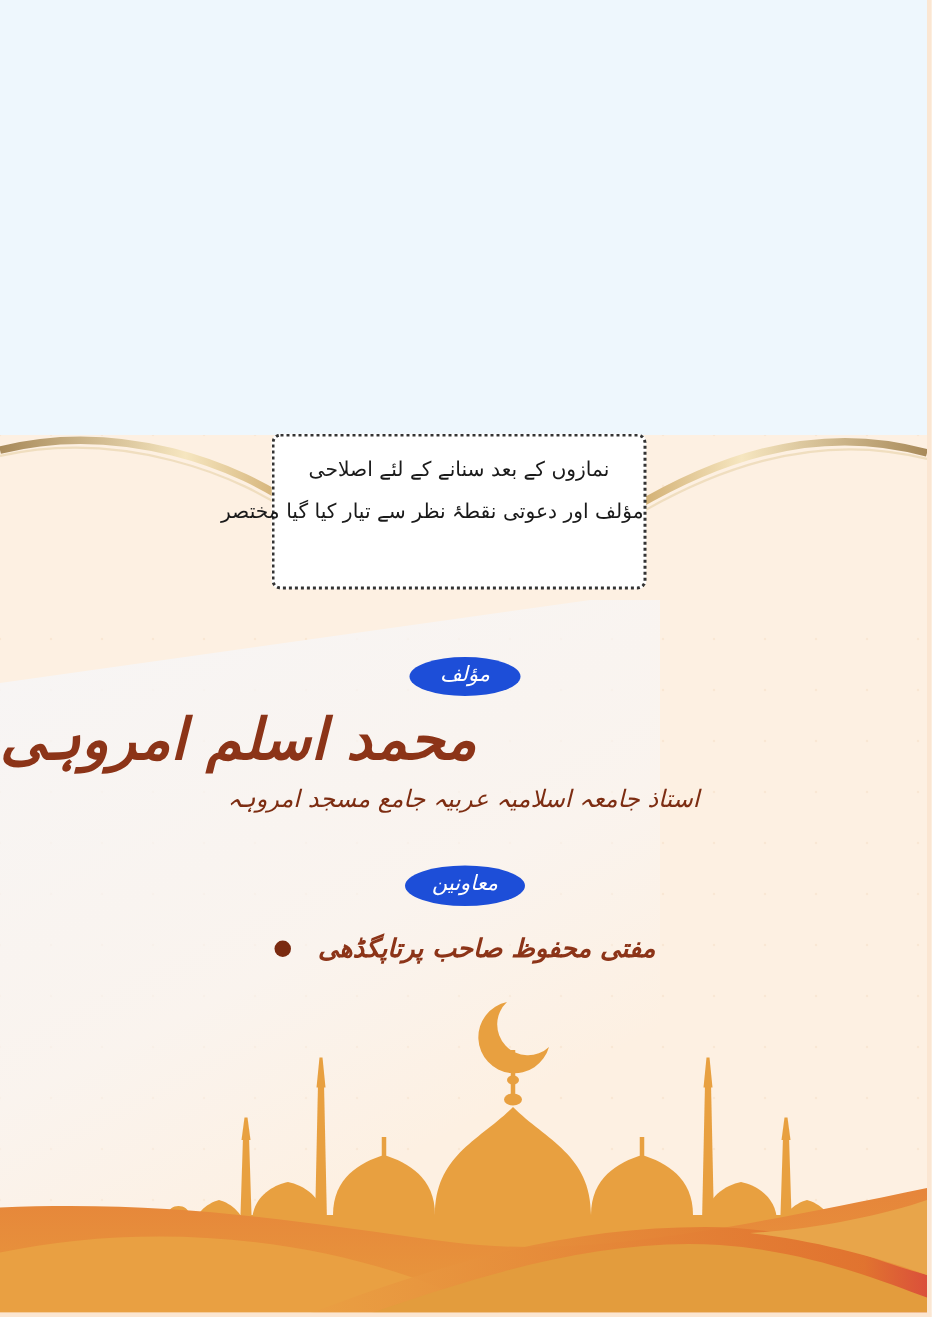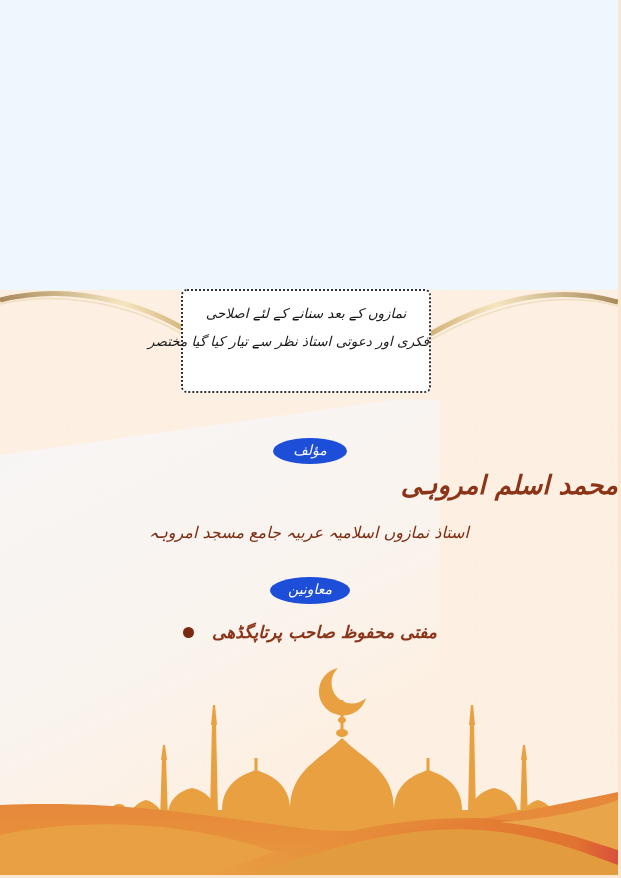--- a/index.html
+++ b/index.html
@@ -20,29 +20,29 @@
 
   .wave-svg { position: absolute; left: 0; top: 270px; width: 618px; height: 130px; }
 
   .title { position: absolute; left: 0; right: 0; top: 112px; text-align: center; direction: rtl;
      font-family: "DejaVu Serif", serif; font-style: italic; font-weight: bold; font-size: 92px; color: #e12a32;
      text-shadow: 2px 3px 3px rgba(120,40,40,0.25), -1px -1px 0 #fff; letter-spacing: 2px; }
 
   .desc-box { position: absolute; left: 181px; top: 289px; width: 250px; height: 104px; background: #ffffff;
      border: 2px dotted #333; border-radius: 6px; box-sizing: border-box; direction: rtl; text-align: center;
      padding-top: 8px; }
-  .desc-line { font-family: "DejaVu Serif", serif; font-style: italic; font-size: 13.5px; color: #1a1a1a; line-height: 28px; height: 28px; white-space: nowrap; }
+  .desc-line { font-family: "DejaVu Serif", serif; font-size: 13.5px; color: #1a1a1a; line-height: 28px; height: 28px; white-space: nowrap; }
 
   .pill { position: absolute; background: #1d4ed8; color: #fff; border-radius: 50%; text-align: center; direction: rtl;
      font-family: "DejaVu Serif", serif; font-style: italic; font-size: 14px; }
   .pill-author { left: 273px; top: 438px; width: 74px; height: 26px; line-height: 24px; }
   .pill-contrib { left: 270px; top: 577px; width: 80px; height: 27px; line-height: 25px; }
 
-  .author-name { position: absolute; left: 0; right: 0; top: 470px; text-align: right; direction: rtl;
-     font-family: "DejaVu Serif", serif; font-style: italic; font-weight: bold; font-size: 26px; color: #8c3418; }
+  .author-name { position: absolute; left: 0; right: 0; top: 470px; text-align: left; direction: rtl;
+     font-family: "DejaVu Serif", serif; font-style: italic; font-weight: bold; font-size: 38px; color: #8c3418; }
   .author-title { position: absolute; left: 0; right: 0; top: 523px; text-align: center; direction: rtl;
      font-family: "DejaVu Serif", serif; font-style: italic; font-size: 16px; color: #7d2d12; }
 
   .contrib-row { position: absolute; left: 110px; width: 400px; top: 617px; height: 30px; direction: rtl;
      display: flex; align-items: center; justify-content: center; gap: 18px;
      font-family: "DejaVu Serif", serif; font-style: italic; font-weight: bold; font-size: 17px; color: #8c3418; white-space: nowrap; }
   .bullet { width: 11px; height: 11px; border-radius: 50%; background: #7a2a10; display: inline-block; }
 
   .mosque-svg { position: absolute; left: 0; top: 650px; width: 618px; height: 228px; }
 </style>
@@ -66,26 +66,26 @@
       </linearGradient>
     </defs>
     <path d="M0,30 C80,10 160,40 200,70 C240,95 380,95 420,70 C470,40 540,10 618,32 L618,130 L0,130 Z" fill="#fdf0e2"></path>
     <path d="M0,30 C80,10 160,40 200,70 C240,95 380,95 420,70 C470,40 540,10 618,32" fill="none" stroke="url(#goldGrad)" stroke-width="5"></path>
     <path d="M0,34 C80,16 160,46 200,76 C240,101 380,101 420,76 C470,46 540,16 618,36" fill="none" stroke="#e9d6b0" stroke-width="1.5" opacity="0.7"></path>
   </svg>
 
 
   <div class="desc-box">
     <div class="desc-line">نمازوں کے بعد سنانے کے لئے اصلاحی</div>
-    <div class="desc-line">فکری اور دعوتی استاذ نظر سے تیار کیا گیا مختصر</div>
+    <div class="desc-line">مؤلف اور دعوتی نقطۂ نظر سے تیار کیا گیا مختصر</div>
   </div>
 
   <div class="pill pill-author">مؤلف</div>
   <div class="author-name">محمد اسلم امروہی</div>
-  <div class="author-title">استاذ نمازوں اسلامیہ عربیہ جامع مسجد امروہہ</div>
+  <div class="author-title">استاذ جامعہ اسلامیہ عربیہ جامع مسجد امروہہ</div>
 
   <div class="pill pill-contrib">معاونین</div>
   <div class="contrib-row">
     <span>مفتی محفوظ صاحب پرتاپگڈھی</span>
     <span class="bullet"></span>
   </div>
 
   <svg class="mosque-svg" viewBox="0 0 618 228" preserveAspectRatio="none">
     <defs>
       <linearGradient id="duneA" x1="0" y1="0" x2="0" y2="1">

